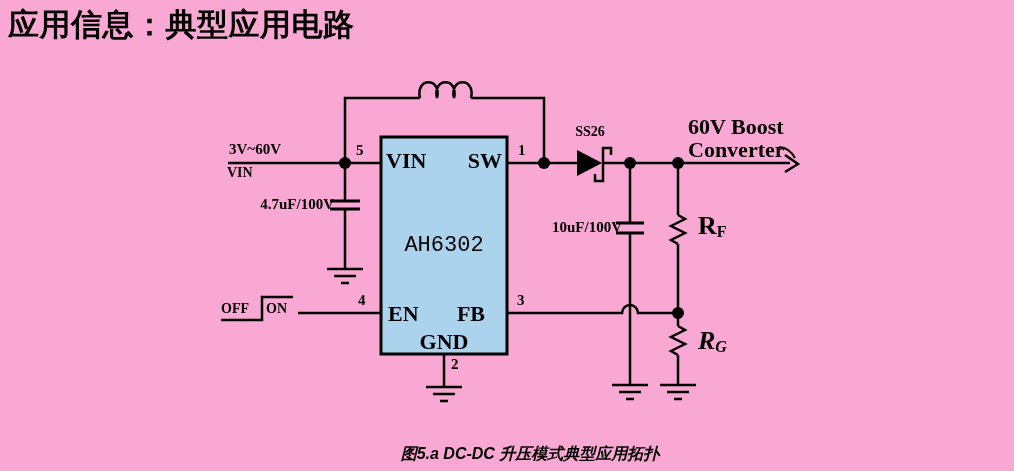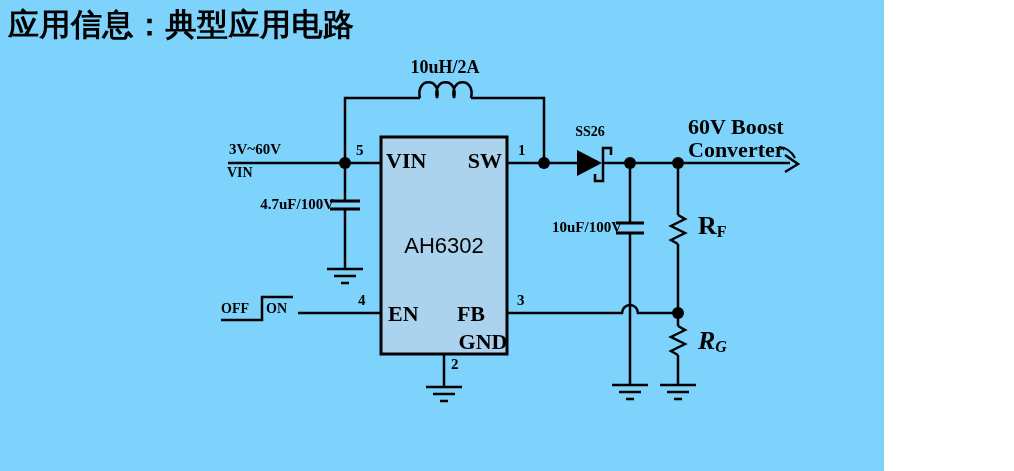--- a/index.html
+++ b/index.html
@@ -1,40 +1,40 @@
 <!DOCTYPE html>
 <html><head>
 <meta charset="utf-8">
 <style>
   html,body{margin:0;padding:0;background:#fff;}
   .stage{
     position:relative;
-    width:884px;height:471px;
-    background:#7dd3fc;
+    width:1014px;height:471px;
+    background:#f9a8d4;
     font-family:"Liberation Sans",sans-serif;
     overflow:hidden;
   }
   .page-title{
     position:absolute;left:8px;top:4px;
     font-family:"Liberation Sans",sans-serif;
     font-size:31px;font-weight:bold;color:#000;
     letter-spacing:0.5px;white-space:nowrap;margin:0;
   }
   svg.schem{position:absolute;left:0;top:0;}
   .lbl{
     position:absolute;
     font-family:"Liberation Serif",serif;
     font-weight:bold;color:#000;
     white-space:nowrap;line-height:1.1;
   }
   .f16{font-size:15px;} .f17{font-size:14px;} .f18{font-size:18px;} .f19{font-size:22px;}
   .ctr{text-align:center;} .rgt{text-align:right;}
   .ic-part{
     position:absolute;left:381px;top:233px;width:126px;
-    text-align:center;font-family:Liberation Sans, sans-serif;
+    text-align:center;font-family:Liberation Mono, monospace;
     font-size:22px;font-weight:normal;color:#000;
   }
   .res-lbl{position:absolute;font-family:"Liberation Serif",serif;font-weight:bold;color:#000;}
   .res-lbl .base{font-size:26px;}
   .res-lbl .sub{font-size:16px;vertical-align:-3px;}
   .caption{
     position:absolute;left:330px;top:444px;width:400px;
     text-align:center;
     font-family:"Liberation Sans",sans-serif;
     font-size:16px;font-weight:bold;font-style:italic;color:#000;
@@ -87,21 +87,20 @@
     <path d="M444,354 V387" stroke="#000" stroke-width="2.5" fill="none"></path>
     <path d="M426,387 H462 M433,394 H455 M440,401 H448" stroke="#000" stroke-width="2.5" fill="none"></path>
 
     <circle cx="345" cy="163" r="6" fill="#000"></circle>
     <circle cx="544" cy="163" r="6" fill="#000"></circle>
     <circle cx="630" cy="163" r="6" fill="#000"></circle>
     <circle cx="678" cy="163" r="6" fill="#000"></circle>
     <circle cx="678" cy="313" r="6" fill="#000"></circle>
   </svg>
 
-  <div class="lbl f18 ctr" style="left:390px;top:58px;width:110px;">10uH/2A</div>
 
   <div class="lbl f16" style="left:229px;top:141px;">3V~60V</div>
   <div class="lbl f17" style="left:227px;top:165px;">VIN</div>
 
   <div class="lbl f16 rgt" style="left:230px;top:196px;width:104px;">4.7uF/100V</div>
 
   <div class="lbl f16" style="left:356px;top:142px;">5</div>
   <div class="lbl f16" style="left:518px;top:142px;">1</div>
   <div class="lbl f16" style="left:358px;top:292px;">4</div>
   <div class="lbl f16" style="left:517px;top:292px;">3</div>
@@ -119,16 +118,17 @@
   <div class="res-lbl" style="left:698px;top:326px;font-style:italic;"><span class="base">R</span><span class="sub">G</span></div>
 
   <div class="lbl f17" style="left:221px;top:301px;">OFF</div>
   <div class="lbl f17" style="left:266px;top:301px;">ON</div>
 
   <div class="lbl f19" style="left:386px;top:149px;">VIN</div>
   <div class="lbl f19 rgt" style="left:452px;top:149px;width:50px;">SW</div>
   <div class="ic-part">AH6302</div>
   <div class="lbl f19" style="left:388px;top:302px;">EN</div>
   <div class="lbl f19 rgt" style="left:435px;top:302px;width:50px;">FB</div>
-  <div class="lbl f19 ctr" style="left:381px;top:330px;width:126px;margin-left:39px;">GND</div>
+  <div class="lbl f19 ctr" style="left:381px;top:330px;width:126px;">GND</div>
 
+  <div class="caption">图5.a   DC-DC 升压模式典型应用拓扑</div>
 
 </div>
 
 </body></html>

